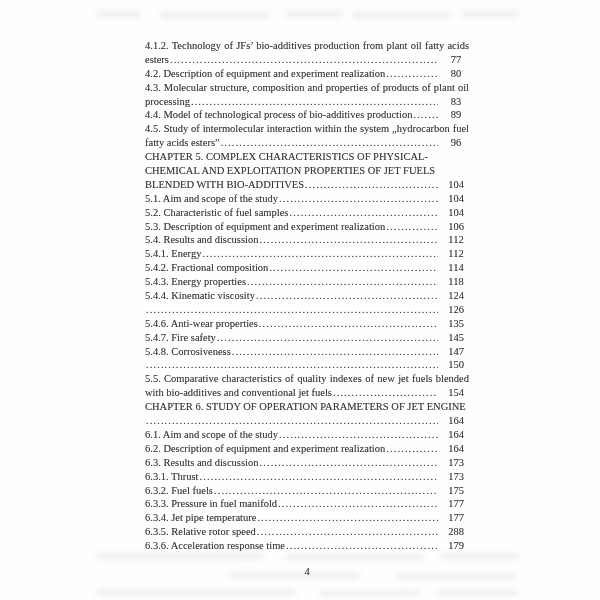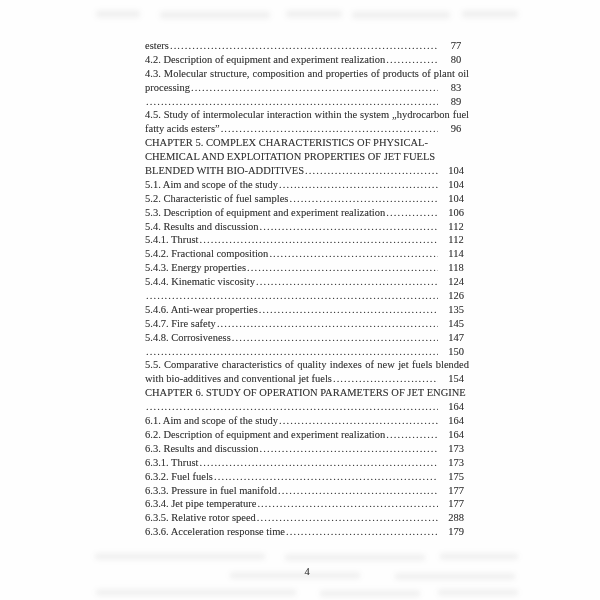--- a/index.html
+++ b/index.html
@@ -85,37 +85,39 @@
 
 <div class="scan-page">
 
   <div class="ghost" style="left:96px;  top:10px; width:44px;  height:8px;"></div>
   <div class="ghost" style="left:160px; top:11px; width:110px; height:8px;"></div>
   <div class="ghost" style="left:286px; top:10px; width:56px;  height:8px;"></div>
   <div class="ghost" style="left:352px; top:11px; width:98px;  height:8px;"></div>
   <div class="ghost" style="left:462px; top:10px; width:56px;  height:8px;"></div>
 
   <div class="toc">
+      <div class="toc-line j">4.1.2. Technology of JFs’ bio-additives production from plant oil fatty acids</div>
       <div class="toc-line r">
         <span class="t">esters</span>
         <span class="dots">........................................................................................................................................................................................................</span>
         <span class="pg">77</span>
       </div>
       <div class="toc-line r">
         <span class="t">4.2. Description of equipment and experiment realization</span>
         <span class="dots">........................................................................................................................................................................................................</span>
         <span class="pg">80</span>
       </div>
       <div class="toc-line j">4.3. Molecular structure, composition and properties of products of plant oil</div>
       <div class="toc-line r">
         <span class="t">processing</span>
         <span class="dots">........................................................................................................................................................................................................</span>
         <span class="pg">83</span>
       </div>
       <div class="toc-line r">
+        <span class="t">4.4. Model of technological process of bio-additives production</span>
         <span class="dots">........................................................................................................................................................................................................</span>
         <span class="pg">89</span>
       </div>
       <div class="toc-line j">4.5. Study of intermolecular interaction within the system „hydrocarbon fuel –</div>
       <div class="toc-line r">
         <span class="t">fatty acids esters”</span>
         <span class="dots">........................................................................................................................................................................................................</span>
         <span class="pg">96</span>
       </div>
       <div class="toc-line">CHAPTER 5. COMPLEX CHARACTERISTICS OF PHYSICAL-</div>
@@ -139,21 +141,21 @@
         <span class="t">5.3. Description of equipment and experiment realization</span>
         <span class="dots">........................................................................................................................................................................................................</span>
         <span class="pg">106</span>
       </div>
       <div class="toc-line r">
         <span class="t">5.4. Results and discussion</span>
         <span class="dots">........................................................................................................................................................................................................</span>
         <span class="pg">112</span>
       </div>
       <div class="toc-line r">
-        <span class="t">5.4.1. Thrust</span>
+        <span class="t">5.4.1. Energy</span>
         <span class="dots">........................................................................................................................................................................................................</span>
         <span class="pg">112</span>
       </div>
       <div class="toc-line r">
         <span class="t">5.4.2. Fractional composition</span>
         <span class="dots">........................................................................................................................................................................................................</span>
         <span class="pg">114</span>
       </div>
       <div class="toc-line r">
         <span class="t">5.4.3. Energy properties</span>

